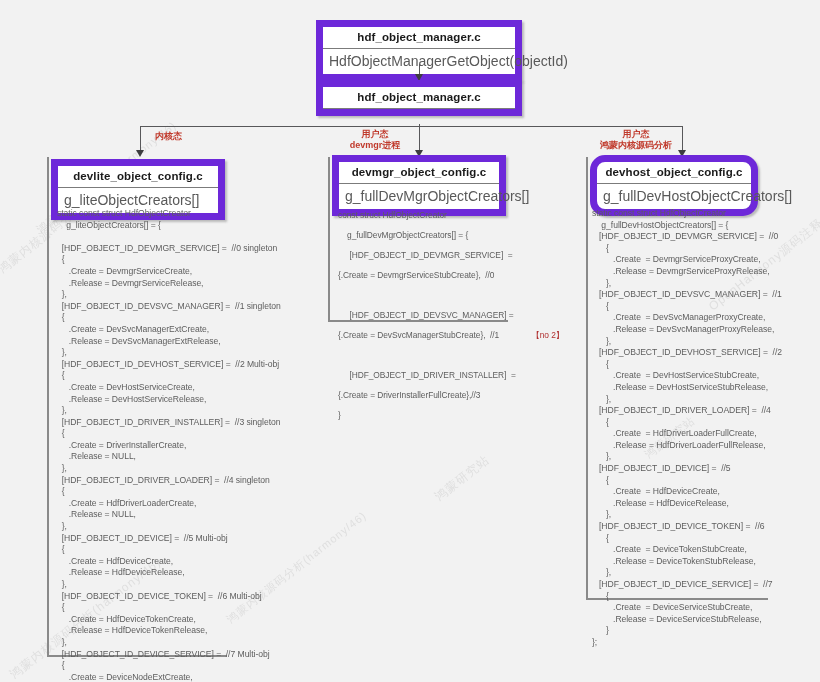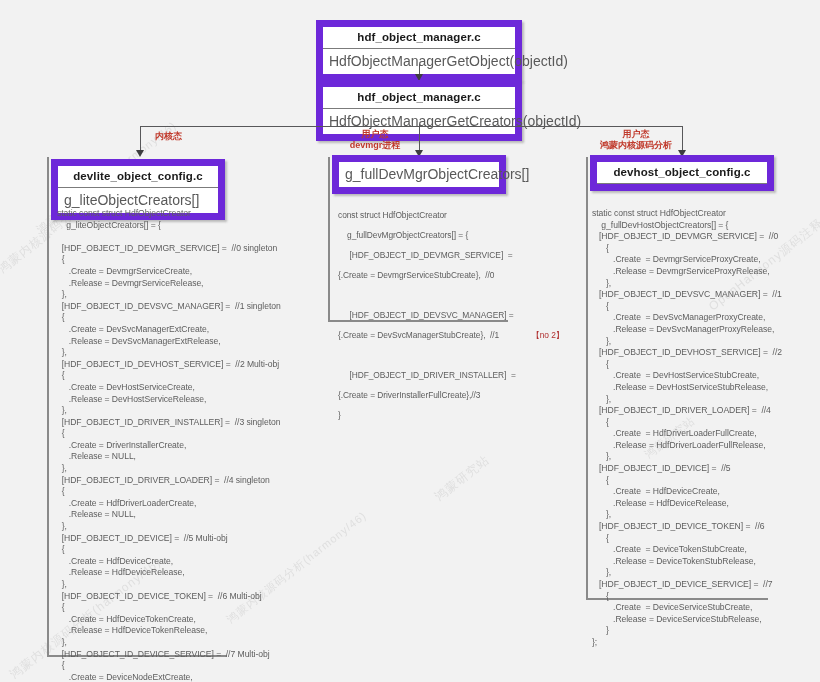--- a/index.html
+++ b/index.html
@@ -111,21 +111,20 @@
   <div class="node" style="left:316px; top:20px; width:206px;">
     <div class="title">hdf_object_manager.c</div>
     <div class="sub center">HdfObjectManagerGetObject(objectId)</div>
   </div>
 
   <div class="vline" style="left:419px; top:64px; height:12px;"></div>
   <div class="arrow" style="left:414.5px; top:74px;"></div>
 
   <div class="node" style="left:316px; top:80px; width:206px;">
     <div class="title">hdf_object_manager.c</div>
-    <div class="sub center">HdfObjectManagerGetCreators(objectId)</div>
   </div>
 
   <div class="vline" style="left:419px; top:124px; height:3px;"></div>
   <div class="hline" style="left:140px; top:126px; width:542px;"></div>
 
   <div class="vline" style="left:140px; top:126px; height:26px;"></div>
   <div class="arrow" style="left:135.5px; top:150px;"></div>
 
   <div class="vline" style="left:419px; top:126px; height:26px;"></div>
   <div class="arrow" style="left:414.5px; top:150px;"></div>
@@ -190,37 +189,39 @@
   },
   [HDF_OBJECT_ID_DEVICE_SERVICE] =  //7 Multi-obj
   {
      .Create = DeviceNodeExtCreate,
      .Release = DeviceNodeExtRelease,
   }
 };</div>
 
   <div class="bracket" style="left:328px; top:157px; width:180px; height:165px;"></div>
   <div class="node" style="left:332px; top:155px; width:174px;">
+    <div class="title">devmgr_object_config.c</div>
     <div class="sub">g_fullDevMgrObjectCreators[]</div>
   </div>
   <div class="code mid" style="left:338px; top:205px; width:215px;"><span>const struct HdfObjectCreator
     g_fullDevMgrObjectCreators[] = {
      [HDF_OBJECT_ID_DEVMGR_SERVICE]  =
 {.Create = DevmgrServiceStubCreate},  //0
 
      [HDF_OBJECT_ID_DEVSVC_MANAGER] =
 {.Create = DevSvcManagerStubCreate},  //1 </span><span class="hl">【no 2】</span><span>
 
      [HDF_OBJECT_ID_DRIVER_INSTALLER]  =
 {.Create = DriverInstallerFullCreate},//3
 }</span></div>
 
   <div class="bracket" style="left:586px; top:157px; width:182px; height:443px;"></div>
-  <div class="node" style="left:590px; top:155px; width:184px;">
+  <div class="node" style="left:590px; top:155px; width:168px;border-radius:15px;">
     <div class="title">devhost_object_config.c</div>
+    <div class="sub">g_fullDevHostObjectCreators[]</div>
   </div>
   <div class="code" style="left:592px; top:208px; width:225px;">static const struct HdfObjectCreator
     g_fullDevHostObjectCreators[] = {
    [HDF_OBJECT_ID_DEVMGR_SERVICE] =  //0
       {
          .Create  = DevmgrServiceProxyCreate,
          .Release = DevmgrServiceProxyRelease,
       },
    [HDF_OBJECT_ID_DEVSVC_MANAGER] =  //1
       {

